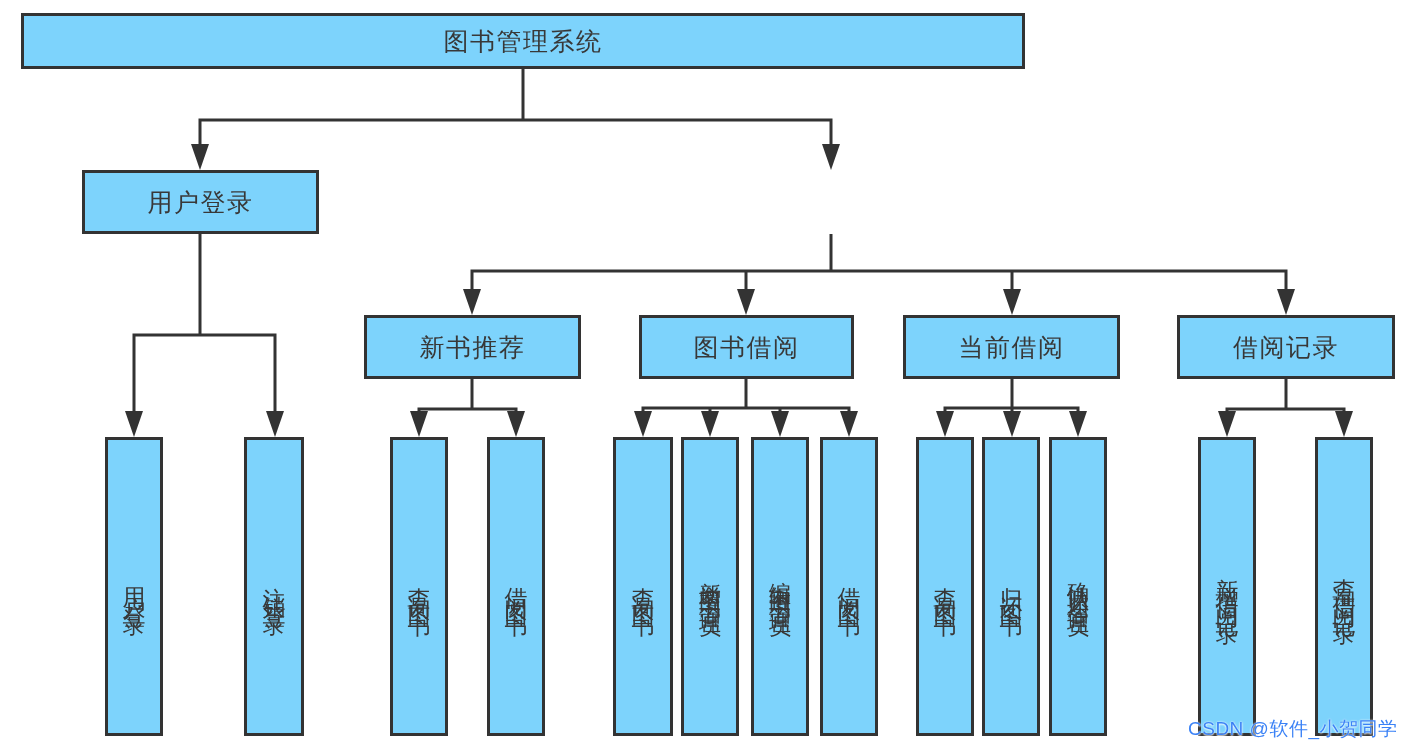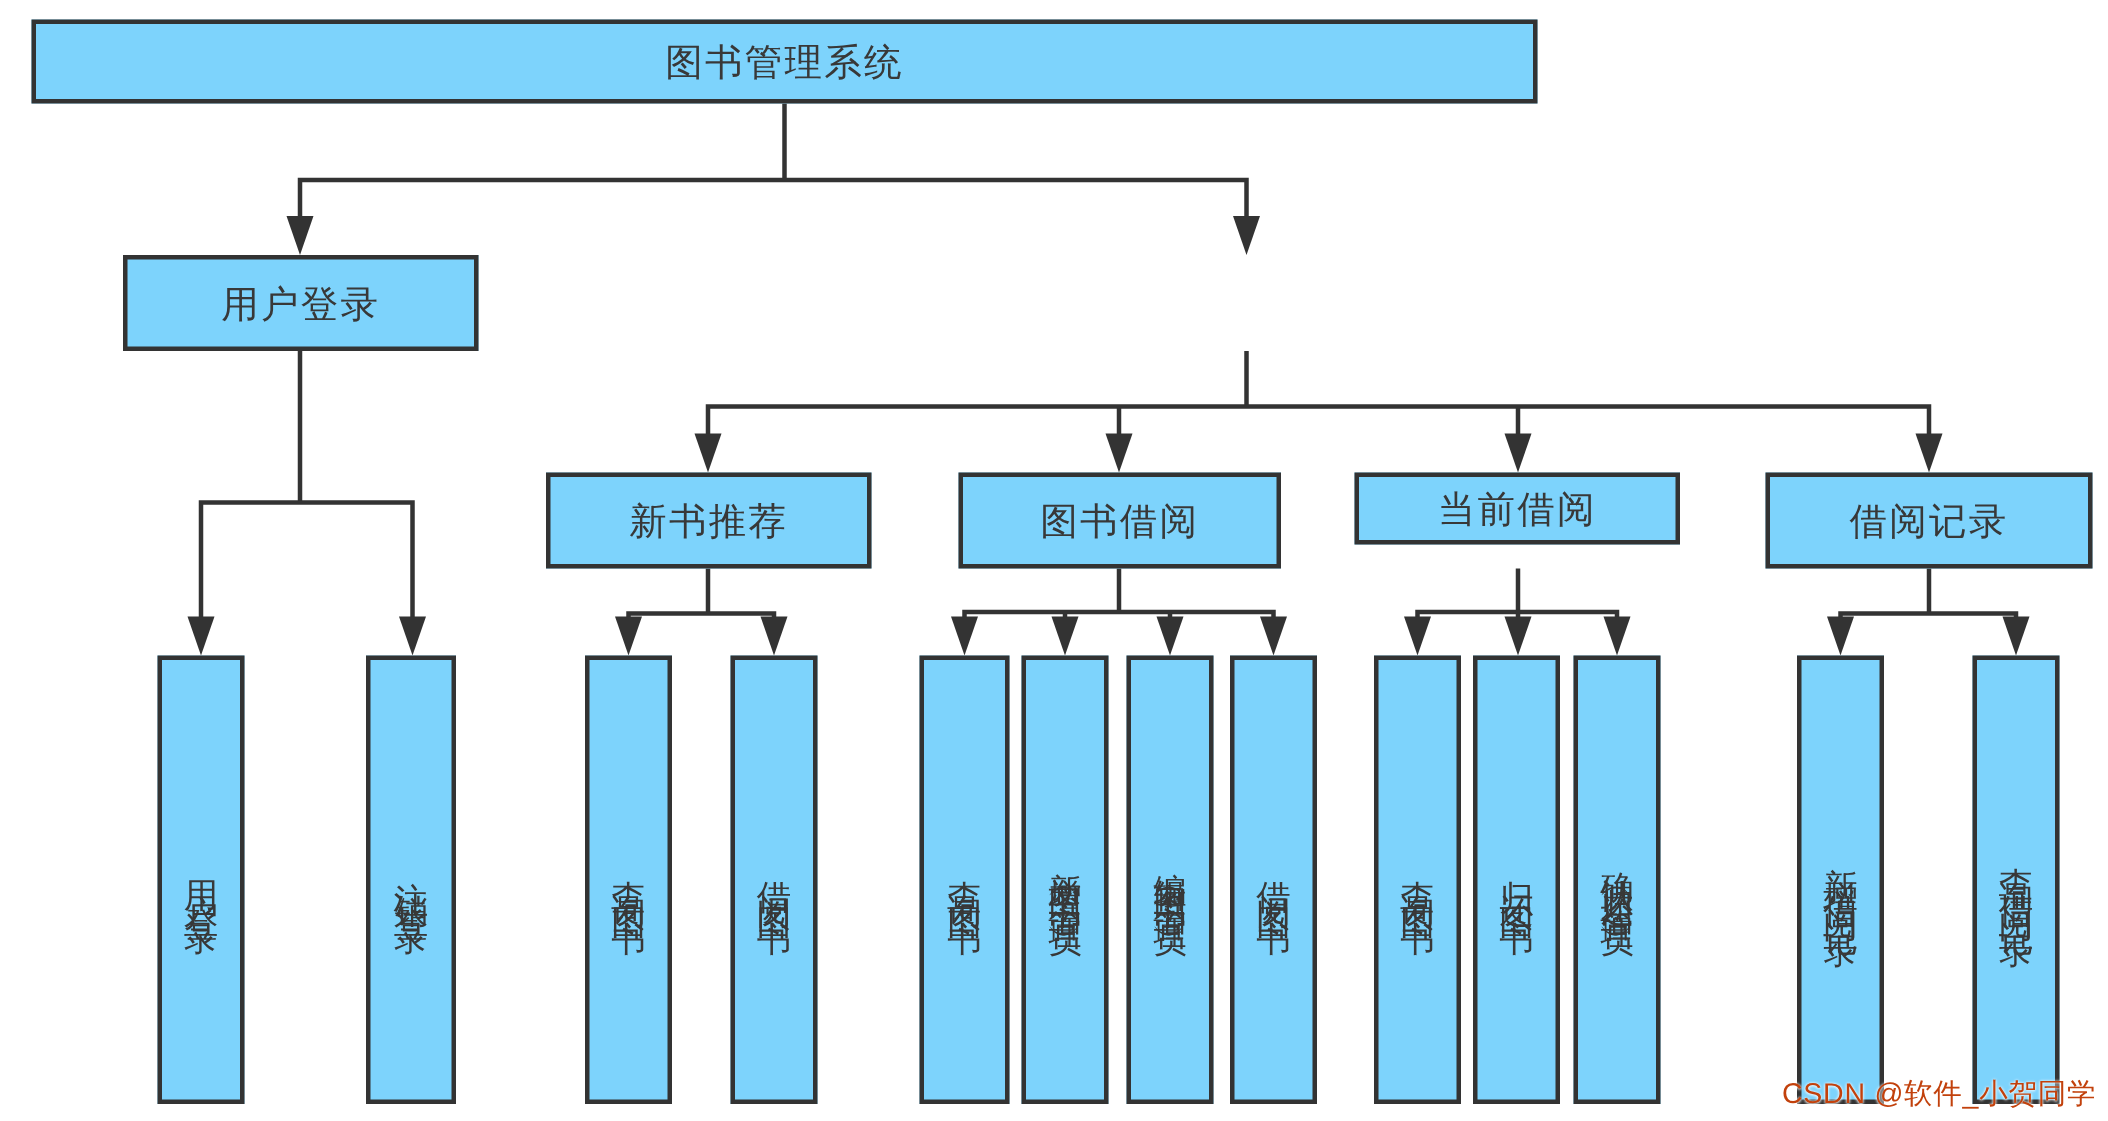--- a/index.html
+++ b/index.html
@@ -13,21 +13,21 @@
     display:flex;align-items:center;justify-content:center;z-index:2;
   }
   .hbox{font-size:25px;letter-spacing:1.5px;white-space:nowrap;}
   .vbox{
     writing-mode:vertical-rl;text-orientation:mixed;
     font-size:23px;letter-spacing:9px;line-height:1;top:437px;height:299px;
   }
   .vbox-sm{font-size:22px;letter-spacing:5px;}
   .watermark{
     position:absolute;left:1188px;top:716px;z-index:6;
-    font-size:19px;letter-spacing:0.5px;color:#c2410c;white-space:nowrap;
+    font-size:19px;letter-spacing:0.5px;color:#3b82f6;white-space:nowrap;
     text-shadow:0 0 2px rgba(255,255,255,.95),0 1px 2px rgba(255,255,255,.9);
   }
 </style>
 </head>
 <body>
 
 <div class="stage">
 
   <svg class="wires" viewBox="0 0 1405 747">
     <g stroke="#333333" stroke-width="3" fill="none">
@@ -80,21 +80,21 @@
       <polygon points="1335,411 1353,411 1344,437"></polygon>
     </g>
   </svg>
 
   <div class="node hbox" style="left:21px;top:13px;width:1004px;height:56px">图书管理系统</div>
 
   <div class="node hbox" style="left:82px;top:170px;width:237px;height:64px">用户登录</div>
 
   <div class="node hbox" style="left:364px;top:315px;width:217px;height:64px">新书推荐</div>
   <div class="node hbox" style="left:639px;top:315px;width:215px;height:64px">图书借阅</div>
-  <div class="node hbox" style="left:903px;top:315px;width:217px;height:48px">当前借阅</div>
+  <div class="node hbox" style="left:903px;top:315px;width:217px;height:64px">当前借阅</div>
   <div class="node hbox" style="left:1177px;top:315px;width:218px;height:64px">借阅记录</div>
 
   <div class="node vbox" style="left:105px;width:58px">用户登录</div>
   <div class="node vbox" style="left:244px;width:60px">注销登录</div>
 
   <div class="node vbox" style="left:390px;width:58px">查询图书</div>
   <div class="node vbox" style="left:487px;width:58px">借阅图书</div>
 
   <div class="node vbox" style="left:613px;width:60px">查询图书</div>
   <div class="node vbox vbox-sm" style="left:681px;width:58px">新增图书（管理员）</div>

